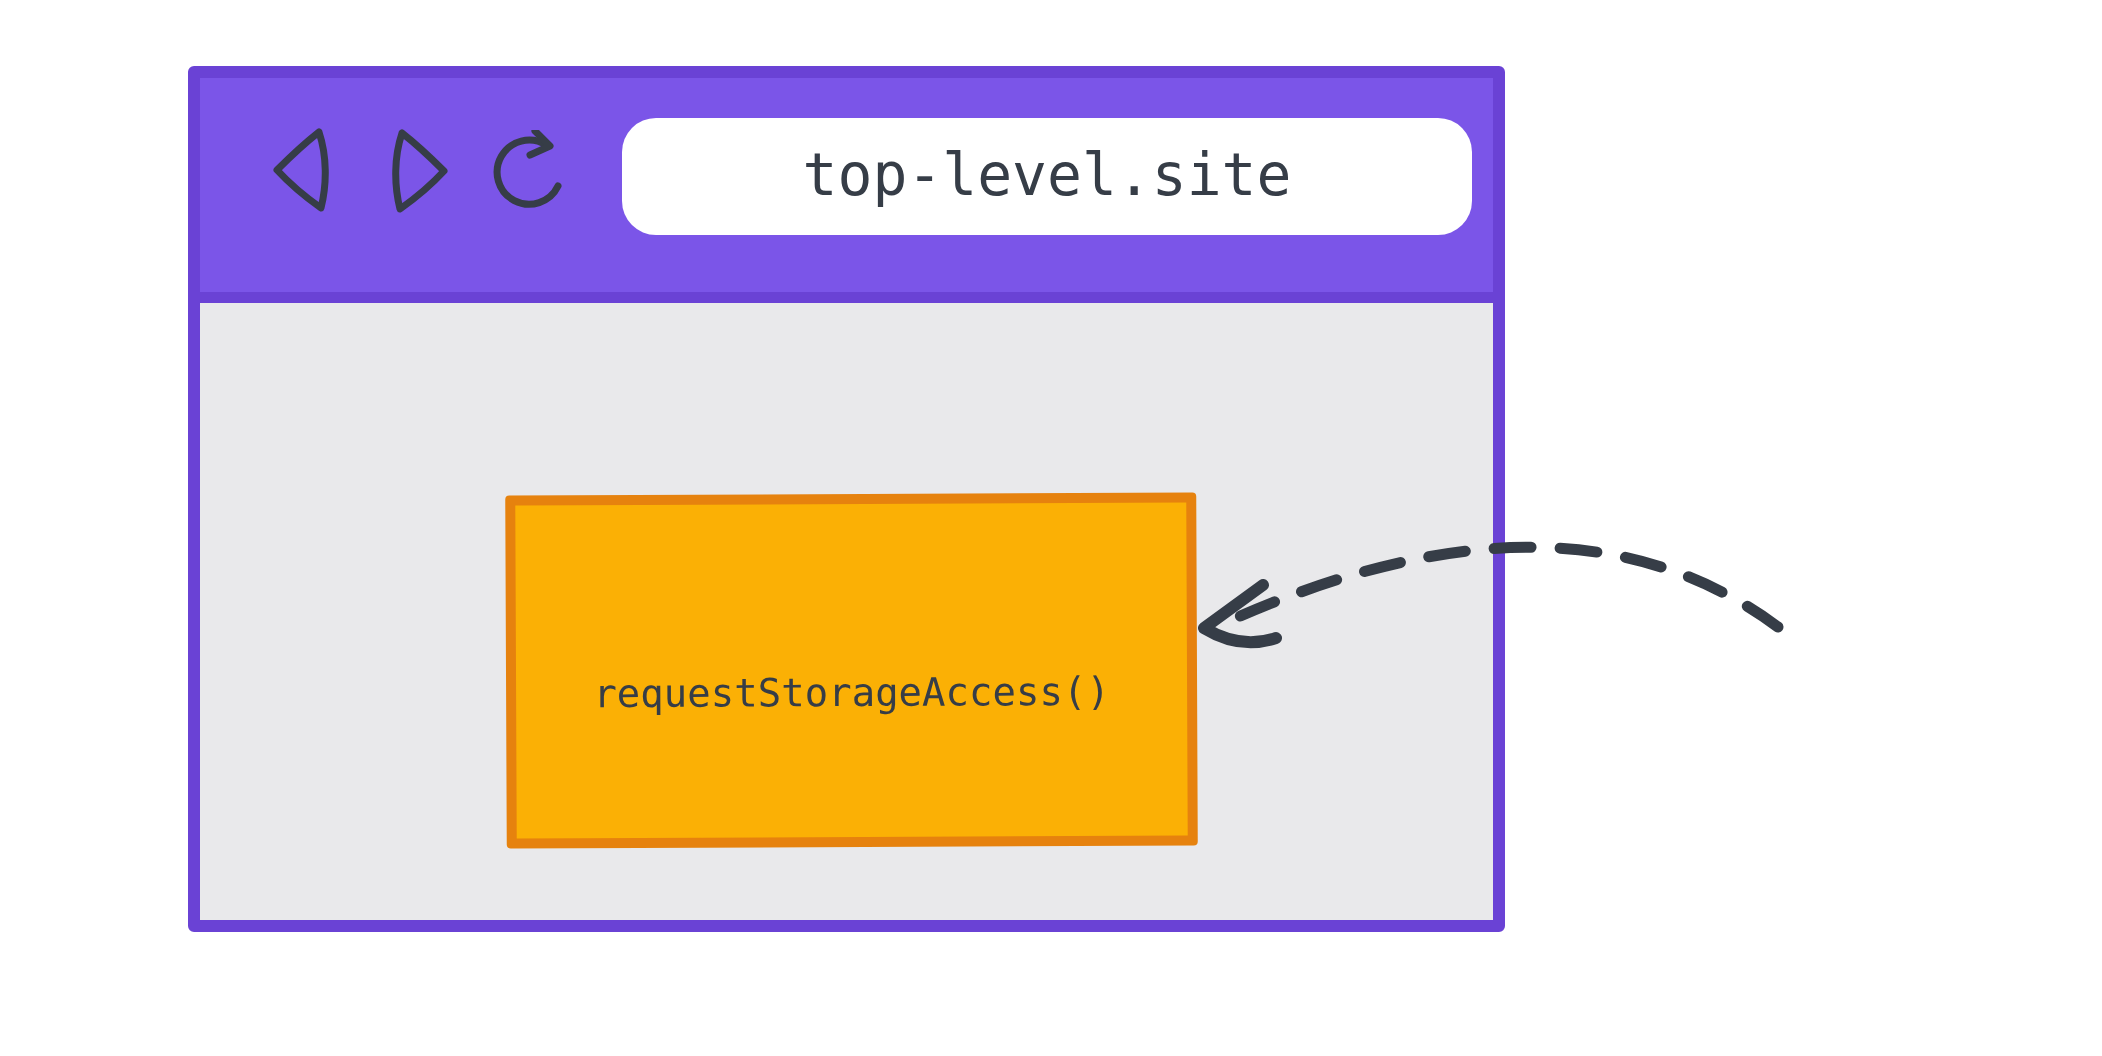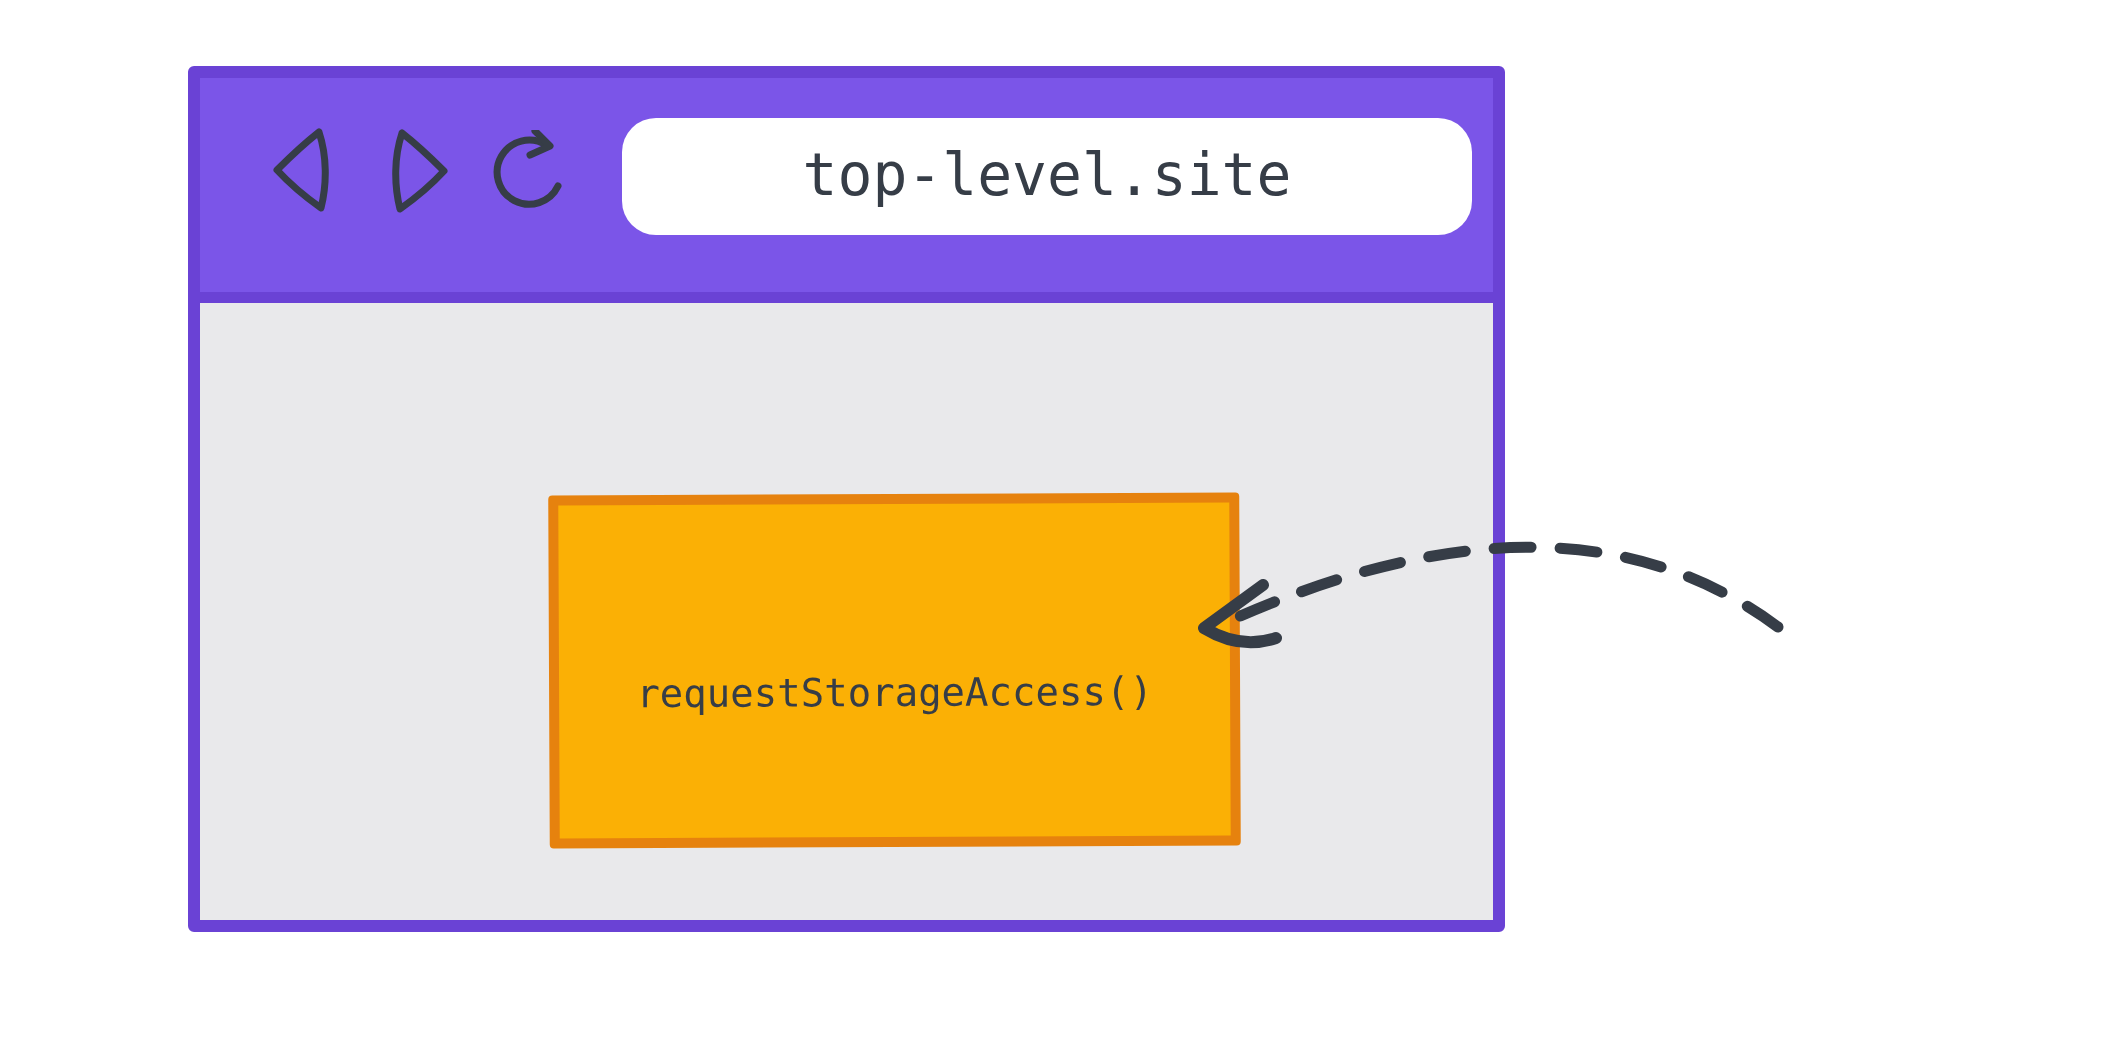--- a/index.html
+++ b/index.html
@@ -63,21 +63,20 @@
     white-space: nowrap;
     transform: translateY(-2px);
   }
 
   
   .content-area {
     position: absolute;
     left: 0; right: 0;
     top: 225px; bottom: 0;
     background: var(--content_gray, #E9E9EB);
-    margin-left: 43px;
   }
   .embedded-frame {
     position: absolute;
     left: 306px;
     top: 191px;
     width: 691px;
     height: 353px;
     box-sizing: border-box;
     background: var(--orange_fill, #FBB005);
     border: 10px solid var(--orange_border, #E6820E);

